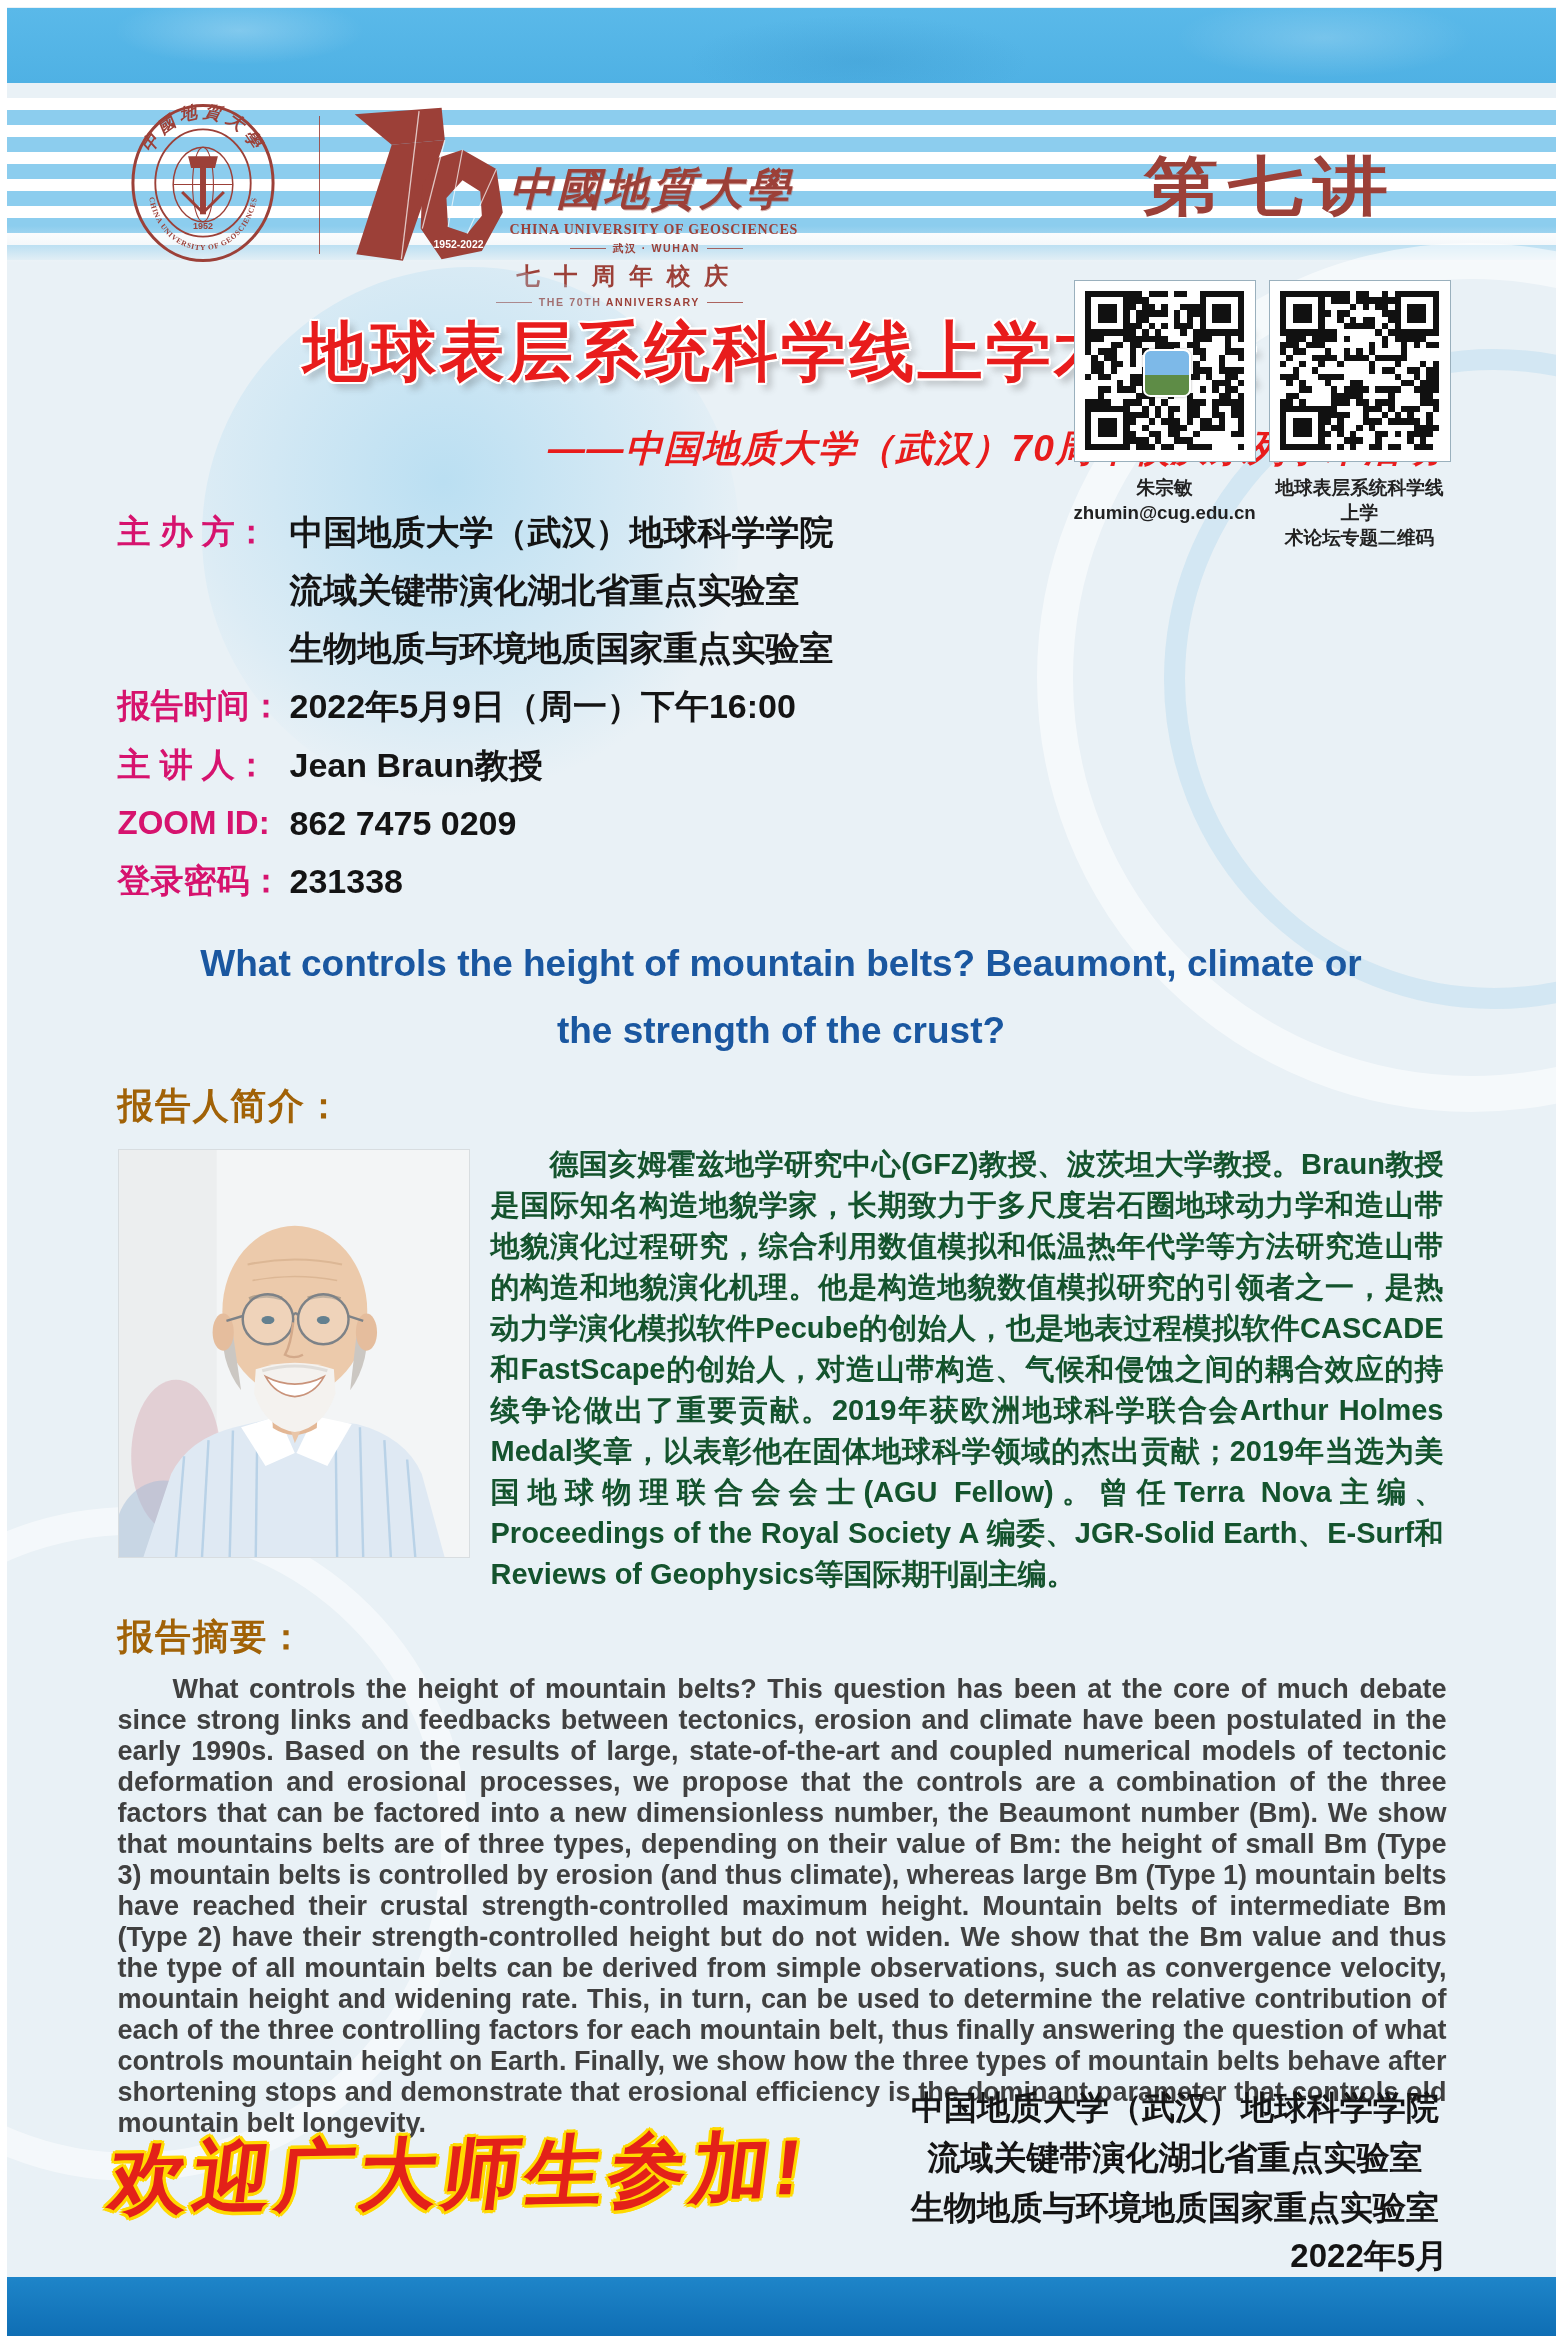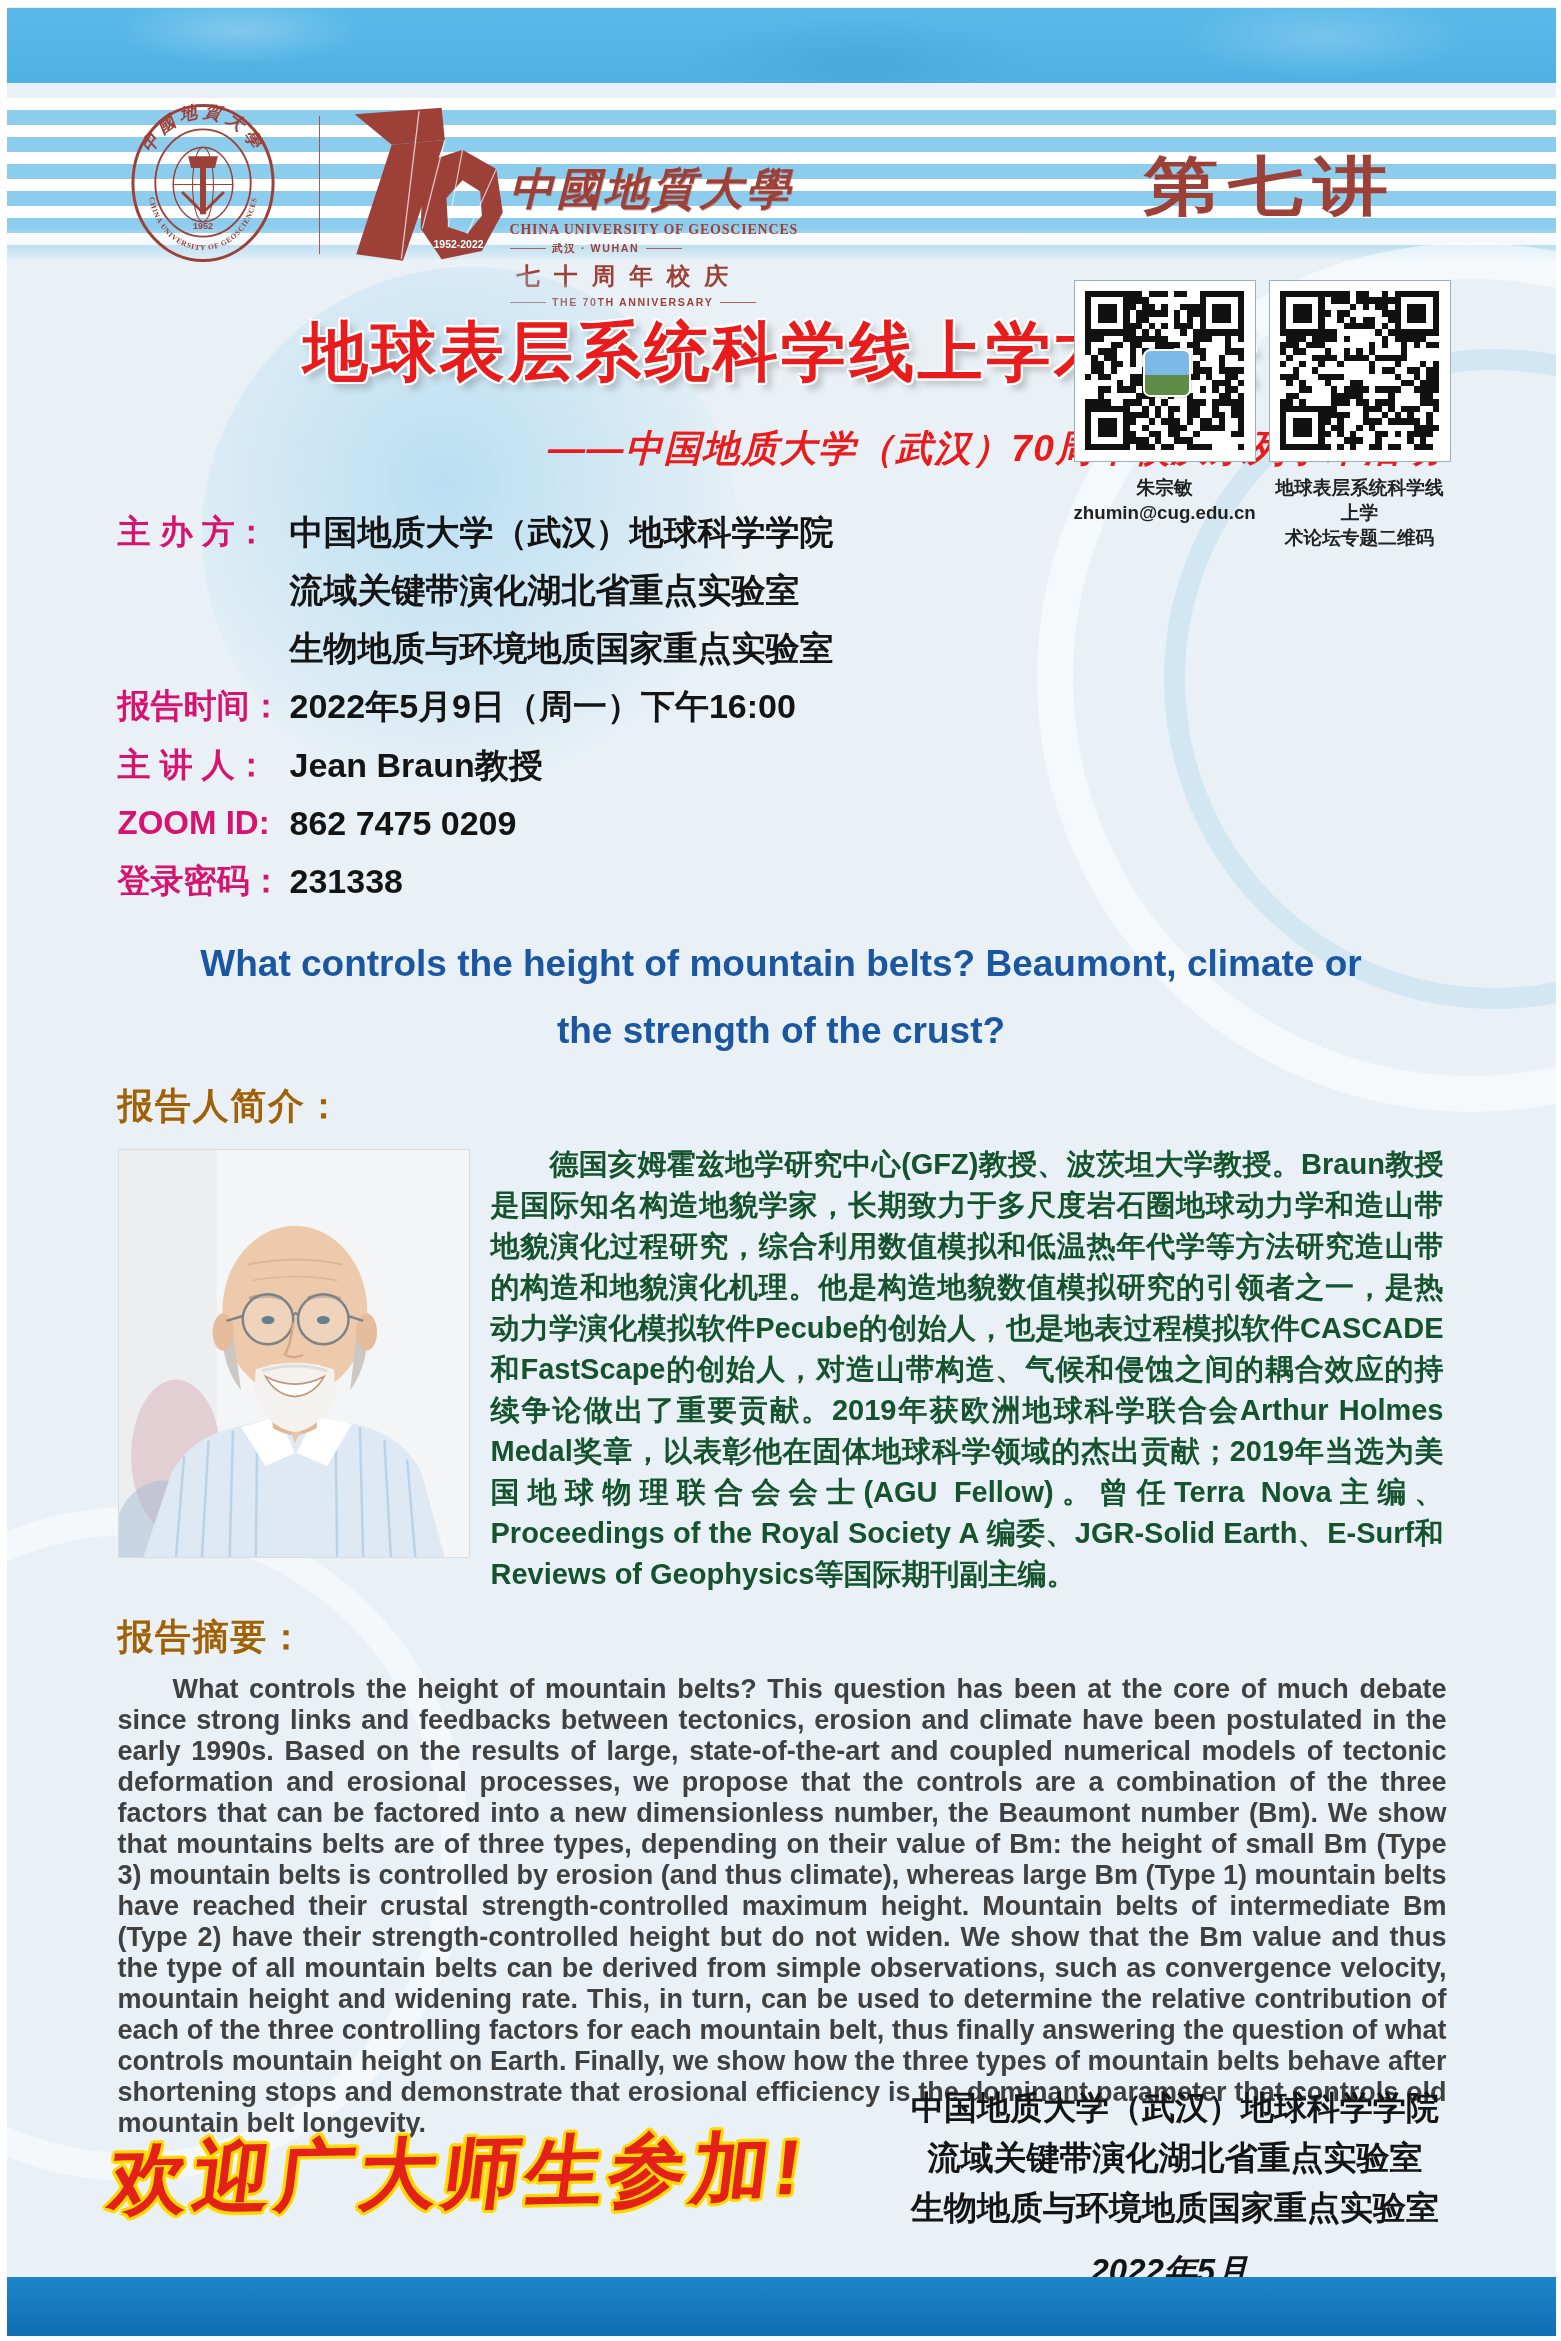--- a/index.html
+++ b/index.html
@@ -16,21 +16,21 @@
   .stripes{position:absolute;left:0;top:91px;width:100%;height:164px;
     background:repeating-linear-gradient(180deg,#ffffff 0 12.2px,#8ccdee 12.2px 27px);}
   .stripes:after{content:"";position:absolute;left:0;bottom:-1.6px;width:100%;height:37px;
     background:linear-gradient(180deg,rgba(233,241,246,0),#e9f1f6);}
   .seal{position:absolute;left:118px;top:94px;width:156px;height:164px;}
   .logo-divider{position:absolute;left:312px;top:109px;width:1.6px;height:138px;background:#9c4038;opacity:.85;}
   .seventy{position:absolute;left:338px;top:96px;width:161px;height:161px;}
   .univ-block{position:absolute;left:503px;top:153px;width:233px;color:#9c4038;text-align:center;}
   .univ-cn{font-size:44px;font-weight:900;font-style:italic;letter-spacing:3.3px;white-space:nowrap;text-shadow:0.8px 0.8px 0 rgba(156,64,56,.4);}
   .univ-en{font-family:"Liberation Serif",serif;font-size:14px;font-weight:700;letter-spacing:0.8px;margin-top:3.3px;white-space:nowrap;}
-  .univ-city,.univ-anniv-en{display:flex;align-items:center;gap:6.5px;font-size:10.6px;font-weight:700;letter-spacing:1.6px;margin-top:4.1px;justify-content:flex-start;white-space:nowrap;}
+  .univ-city,.univ-anniv-en{display:flex;align-items:center;gap:6.5px;font-size:10.6px;font-weight:700;letter-spacing:1.6px;margin-top:4.1px;justify-content:flex-end;white-space:nowrap;}
   .univ-city .rule,.univ-anniv-en .rule{flex:0 0 36px;height:0.8px;background:#9c4038;opacity:.8;}
   .univ-anniv-cn{font-size:23.6px;font-weight:900;letter-spacing:14px;margin-top:4.1px;margin-left:6.5px;white-space:nowrap;}
   .lecture-badge{position:absolute;left:1137px;top:137px;font-size:75px;font-weight:900;color:#9c4038;letter-spacing:9.8px;transform:scaleY(.85);transform-origin:top left;white-space:nowrap;}
 
   
   .globe{position:absolute;left:195px;top:260px;width:537px;height:537px;border-radius:50%;
     background:radial-gradient(circle at 45% 40%, rgba(140,205,238,.5), rgba(185,222,242,.28) 55%, rgba(233,241,246,0) 72%);}
   .arc1{position:absolute;right:-350px;top:236px;width:797px;height:797px;border-radius:50%;border:36px solid rgba(255,255,255,.55);}
   .arc2{position:absolute;right:-268px;top:342px;width:618px;height:618px;border-radius:50%;border:21px solid rgba(130,195,232,.22);}
   .arc3{position:absolute;left:-212px;bottom:155px;width:618px;height:618px;border-radius:50%;border:28px solid rgba(255,255,255,.5);}
@@ -63,21 +63,21 @@
   .portrait{float:left;width:350px;height:407px;margin:4.9px 21px 6.5px 0;background:#f2f4f5;border:0.8px solid #d8dde0;}
   .abstract-body{margin:11.4px 109px 0 111px;font-size:27px;font-weight:700;color:#404040;line-height:31px;text-align:justify;text-indent:55px;}
 
   
   .footer{position:absolute;left:0;top:2073px;width:100%;height:198px;}
   .welcome{position:absolute;left:104px;top:42px;font-size:78px;font-weight:900;color:#e32119;letter-spacing:4.9px;white-space:nowrap;
     transform:skewX(-8deg) rotate(-1deg);
     text-shadow:-3.3px 0 0 #ffd900,3.3px 0 0 #ffd900,0 -3.3px 0 #ffd900,0 3.3px 0 #ffd900,-2.4px -2.4px 0 #ffd900,2.4px 2.4px 0 #ffd900,-2.4px 2.4px 0 #ffd900,2.4px -2.4px 0 #ffd900;}
   .footer-orgs{position:absolute;right:96px;top:3.3px;width:569px;text-align:center;}
   .footer-org{font-size:33px;font-weight:900;color:#141414;line-height:50px;white-space:nowrap;}
-  .footer-date{margin-top:16px;text-align:center;padding-right:11.4px;font-size:33px;font-weight:900;color:#141414;font-style:italic;}
+  .footer-date{margin-top:1px;text-align:right;padding-right:11.4px;font-size:33px;font-weight:900;color:#141414;}
   .bottom-bar{position:absolute;left:0;bottom:0;width:100%;height:59px;background:linear-gradient(180deg,#1e85c9,#0f6eb4);}
 </style>
 </head>
 <body>
 
 <div class="poster">
 
   <div class="band"></div>
   <div class="stripes"></div>
 

